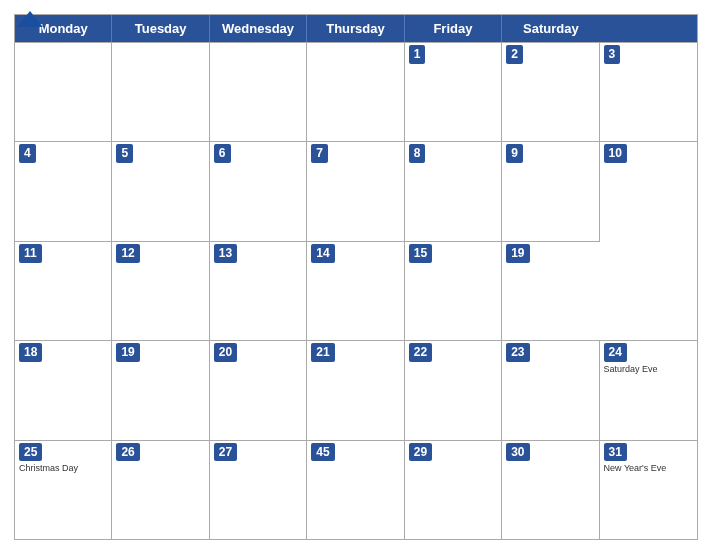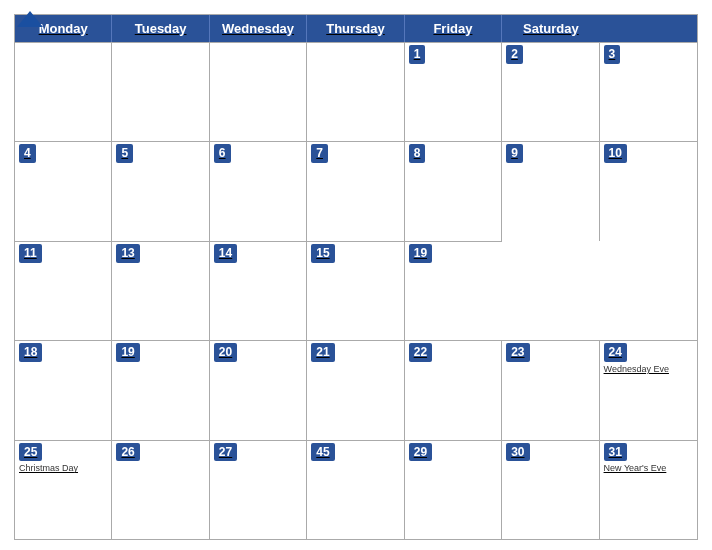--- a/index.html
+++ b/index.html
@@ -9,21 +9,20 @@
       width: 712px;
       height: 550px;
       overflow: hidden;
     }
     .page {
       width: 712px;
       height: 550px;
       padding: 10px 14px 10px 14px;
       display: flex;
       flex-direction: column;
-      text-decoration: underline;
     }
     .header {
       display: flex;
       align-items: center;
       justify-content: center;
       position: relative;
       margin-bottom: 4px;
     }
     .logo {
       position: absolute;
@@ -243,20 +242,25 @@
           </div>
         </div>
         <div class="cal-week">
           <div class="cal-day">
             <div class="day-number-row">
               <span class="day-number">11</span>
             </div>
           </div>
           <div class="cal-day">
             <div class="day-number-row">
+              <span class="day-number">12</span>
+            </div>
+          </div>
+          <div class="cal-day">
+            <div class="day-number-row">
               <span class="day-number">13</span>
             </div>
           </div>
           <div class="cal-day">
             <div class="day-number-row">
               <span class="day-number">14</span>
             </div>
           </div>
           <div class="cal-day">
             <div class="day-number-row">
@@ -297,21 +301,21 @@
           </div>
           <div class="cal-day">
             <div class="day-number-row">
               <span class="day-number">23</span>
             </div>
           </div>
           <div class="cal-day">
             <div class="day-number-row">
               <span class="day-number">24</span>
             </div>
-            <div class="day-event">Wednesday Eve</div>
+            <div class="day-event">Saturday Eve</div>
           </div>
         </div>
         <div class="cal-week">
           <div class="cal-day">
             <div class="day-number-row">
               <span class="day-number">25</span>
             </div>
             <div class="day-event">Christmas Day</div>
           </div>
           <div class="cal-day">

